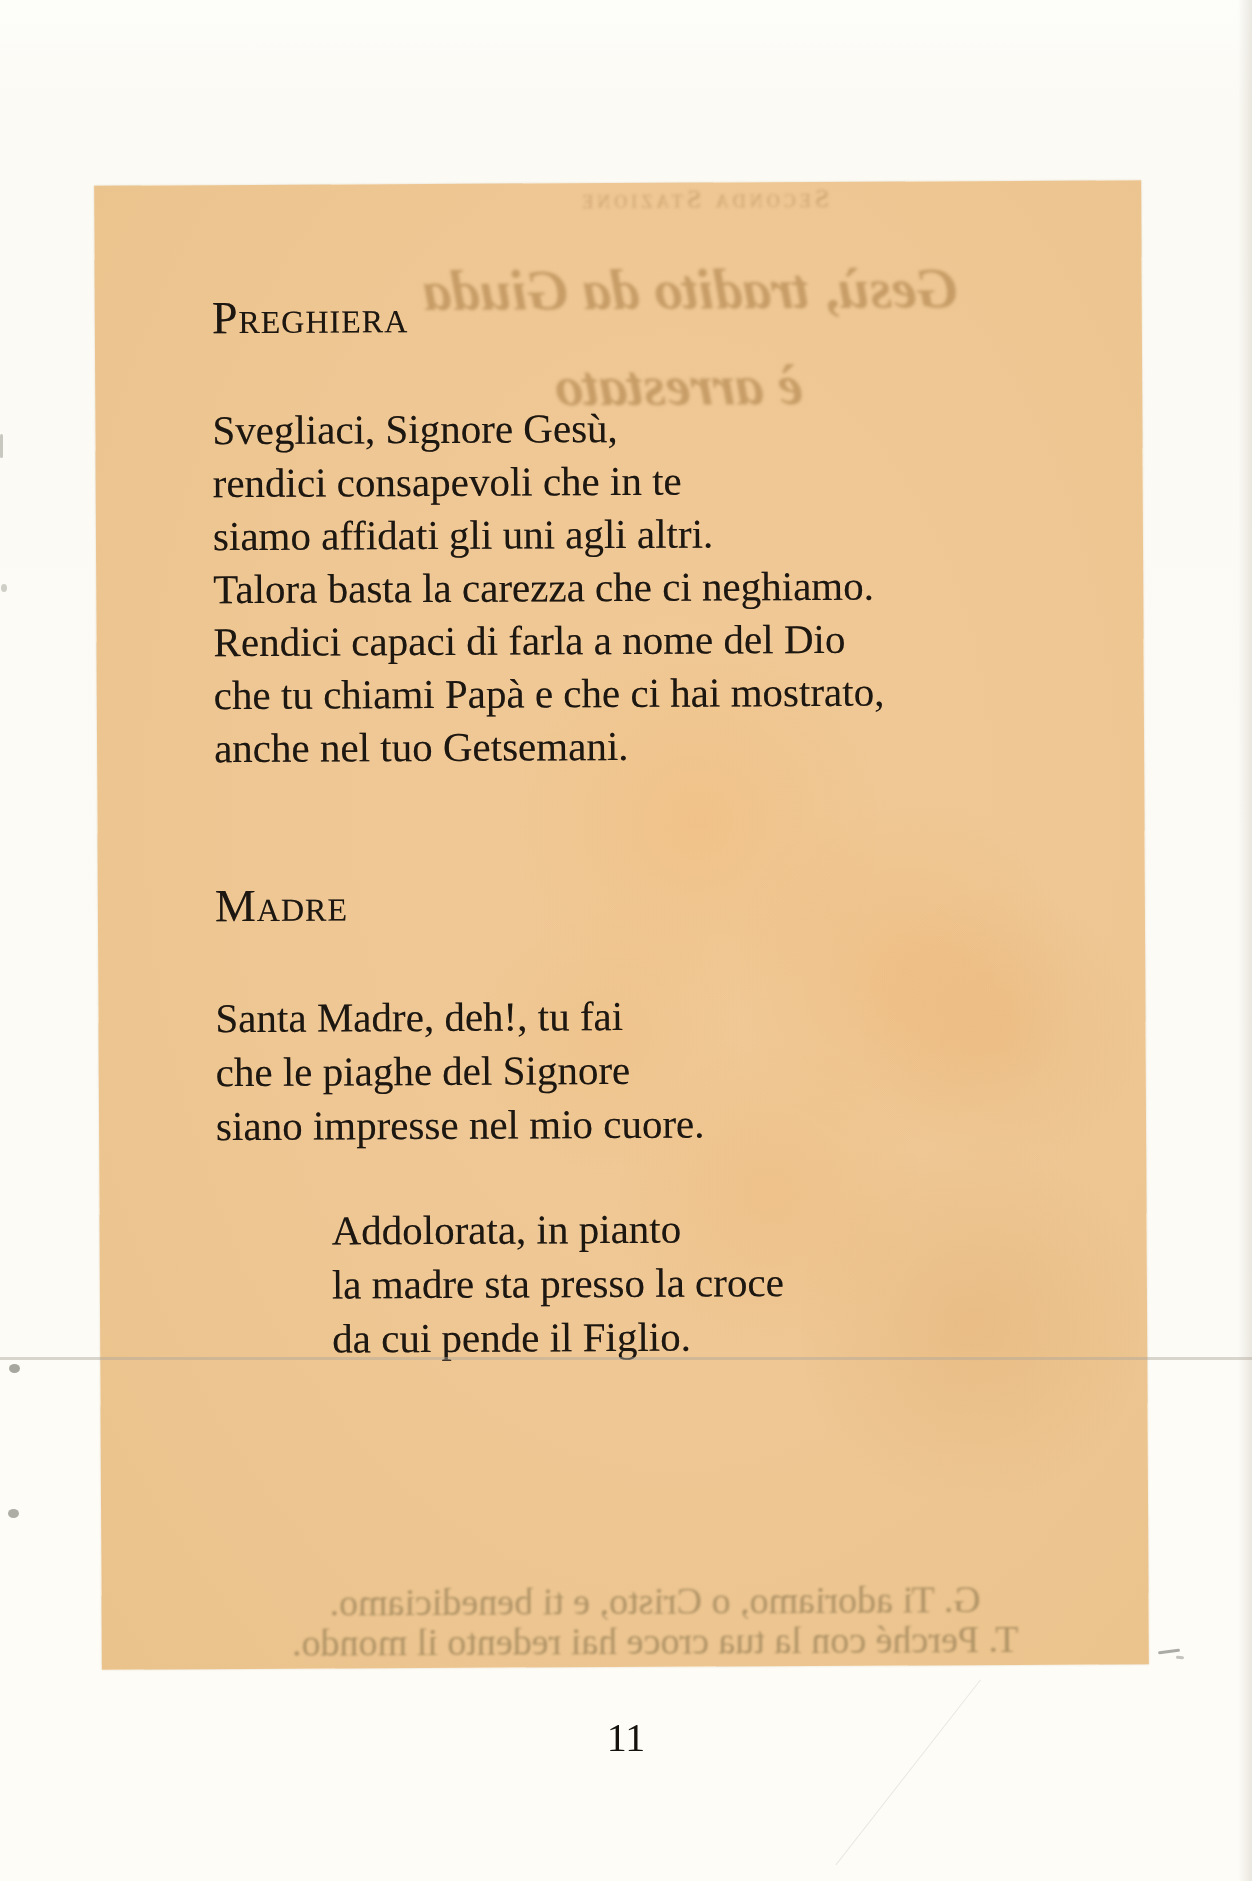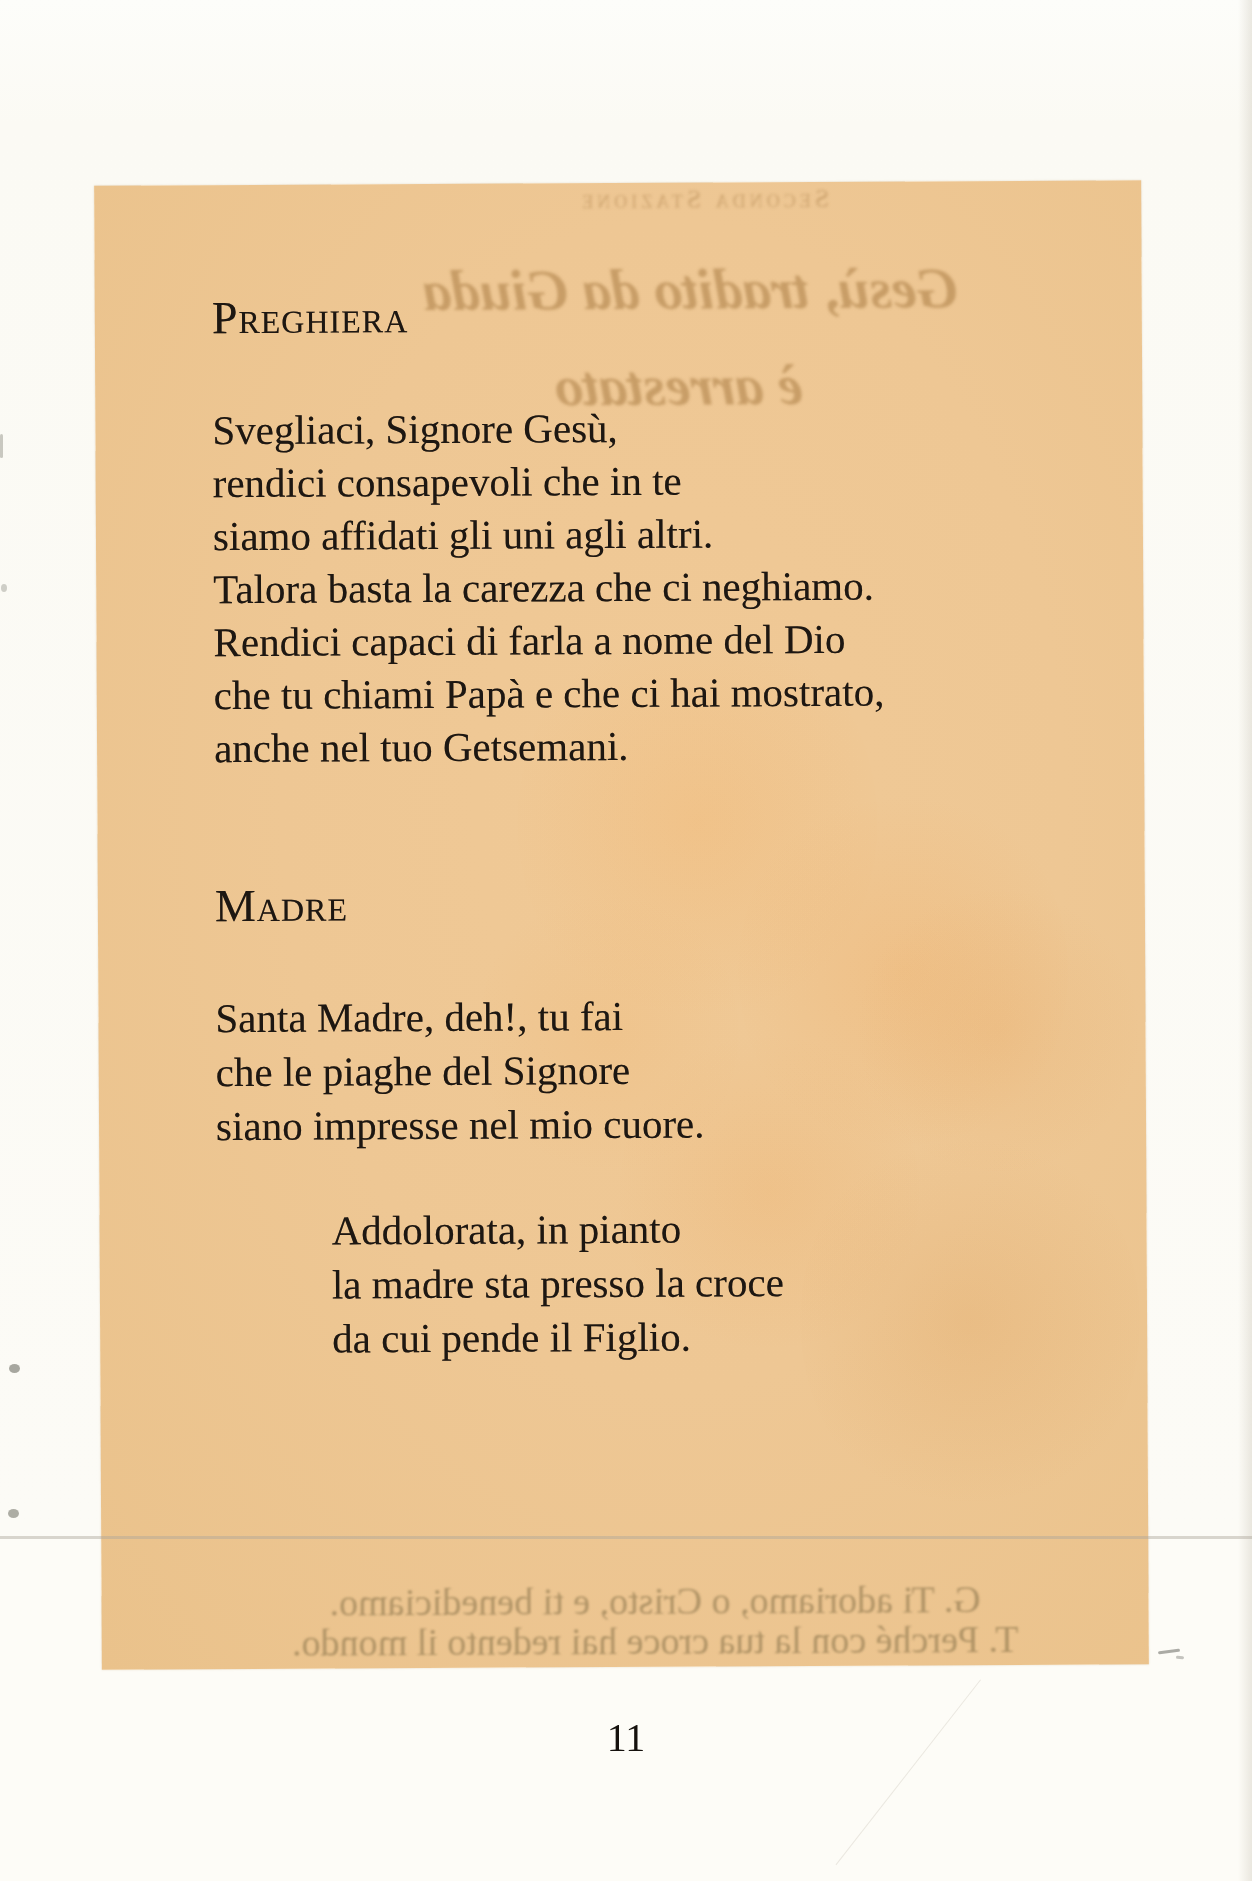--- a/index.html
+++ b/index.html
@@ -3,21 +3,21 @@
 <meta charset="utf-8">
 <style>
   html,body{margin:0;padding:0;}
   body{
     width:1252px;height:1881px;
     background:#fdfcf7;
     font-family:"Liberation Serif","DejaVu Serif",serif;
     position:relative;overflow:hidden;
   }
   .scan{
-    position:absolute;inset:0;width:1252px;height:1539px;
+    position:absolute;inset:0;width:1252px;height:1360px;
     background:linear-gradient(180deg,#fdfdfa 0%,#fbfaf4 8%,#fcfbf6 100%);
   }
   
   .edge-right{
     position:absolute;top:0;right:0;width:14px;height:1881px;
     background:linear-gradient(90deg,rgba(210,205,192,0) 0%,rgba(198,192,178,.35) 100%);
   }
   .edge-bottom{
     position:absolute;left:0;bottom:0;width:1252px;height:3px;
     background:rgba(172,167,155,.45);

